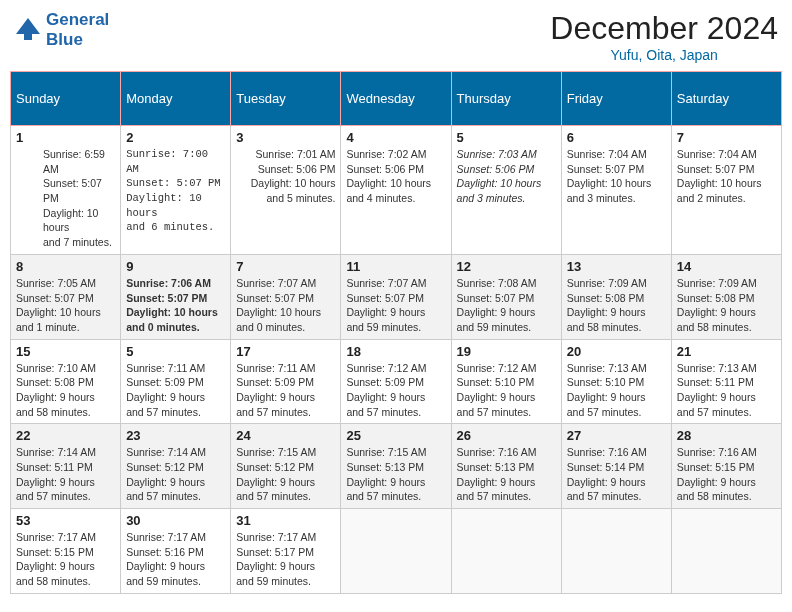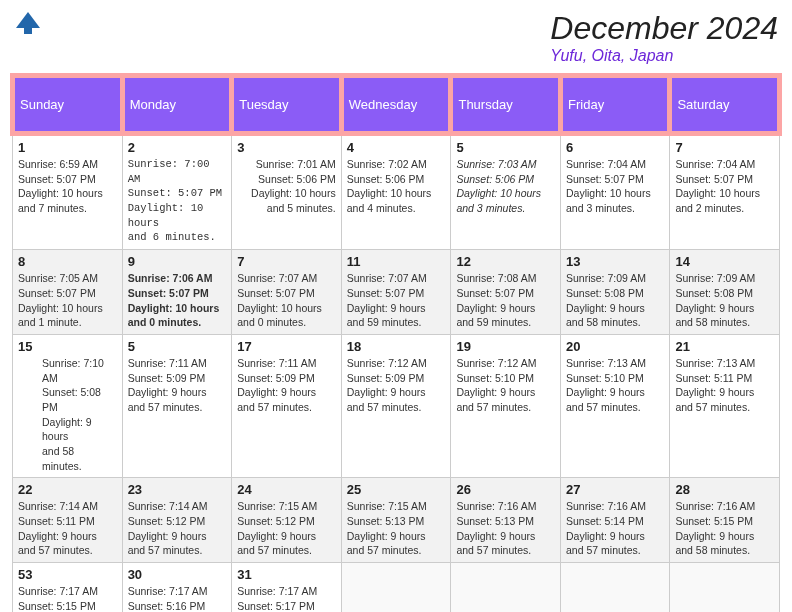--- a/index.html
+++ b/index.html
@@ -20,45 +20,44 @@
     .logo {
       display: flex;
       align-items: center;
       gap: 4px;
     }
     .logo-icon {
       width: 28px;
       height: 28px;
     }
     .title-block {
-      text-align: left;
-      font-style: italic;
+      text-align: center;
     }
     .month-title {
       font-size: 32px;
       font-weight: normal;
       color: #222;
     }
     .location {
-      font-size: 16px;
-      color: #6d28d9;
+      font-size: 14px;
+      color: #0369a1;
     }
     .calendar {
       width: 100%;
       border-collapse: collapse;
       font-size: 11px;
     }
     .calendar th {
-      background-color: #8b5cf6;
+      background-color: #0369a1;
       color: #fff;
       text-align: left;
       padding: 19px 5px;
       font-size: 13px;
       font-weight: normal;
-      border: 5px solid #fca5a5;
+      border: 1px solid #fca5a5;
     }
     .calendar td {
       border: 1px solid #ccc;
       vertical-align: top;
       padding: 4px 5px;
       width: 110px;
       min-height: 70px;
       background: #fff;
     }
     .calendar tr:nth-child(even) td {
@@ -82,20 +81,24 @@
   </style>
 </head>
 <body>
 
 <div class="header">
   <div class="logo">
     <svg class="logo-icon" viewBox="0 0 28 28">
       <polygon points="14,2 26,18 2,18" fill="#2266aa"></polygon>
       <rect x="10" y="18" width="8" height="6" fill="#2266aa"></rect>
     </svg>
+    <div>
+      <div style="font-size:17px;font-weight:bold;color:#2266aa;">General</div>
+      <div style="font-size:17px;font-weight:bold;color:#2266aa;">Blue</div>
+    </div>
   </div>
   <div class="title-block">
     <div class="month-title">December 2024</div>
     <div class="location">Yufu, Oita, Japan</div>
   </div>
 </div>
 
 <table class="calendar">
   <thead>
     <tr id="header-row">
@@ -105,21 +108,21 @@
         <th>Wednesday</th>
         <th>Thursday</th>
         <th>Friday</th>
         <th>Saturday</th>
       </tr>
   </thead>
   <tbody id="calendar-body">
   <tr>
         <td>
           <span class="day-num">1</span>
-          <div class="day-info" style="white-space: pre-line;">Sunrise: 6:59 AM
+          <div class="day-info" style="white-space: pre-line; margin-left: 27px;">Sunrise: 6:59 AM
 Sunset: 5:07 PM
 Daylight: 10 hours
 and 7 minutes.</div>
         </td>
         <td>
           <span class="day-num">2</span>
           <div class="day-info" style="white-space: pre-line; font-family: Liberation Mono, monospace;">Sunrise: 7:00 AM
 Sunset: 5:07 PM
 Daylight: 10 hours
 and 6 minutes.</div>
@@ -207,21 +210,21 @@
           <span class="day-num">14</span>
           <div class="day-info" style="white-space: pre-line;">Sunrise: 7:09 AM
 Sunset: 5:08 PM
 Daylight: 9 hours
 and 58 minutes.</div>
         </td>
       </tr>
       <tr>
         <td>
           <span class="day-num">15</span>
-          <div class="day-info" style="white-space: pre-line; margin-left: 24px;">Sunrise: 7:10 AM
+          <div class="day-info" style="white-space: pre-line;">Sunrise: 7:10 AM
 Sunset: 5:08 PM
 Daylight: 9 hours
 and 58 minutes.</div>
         </td>
         <td>
           <span class="day-num">5</span>
           <div class="day-info" style="white-space: pre-line;">Sunrise: 7:11 AM
 Sunset: 5:09 PM
 Daylight: 9 hours
 and 57 minutes.</div>

